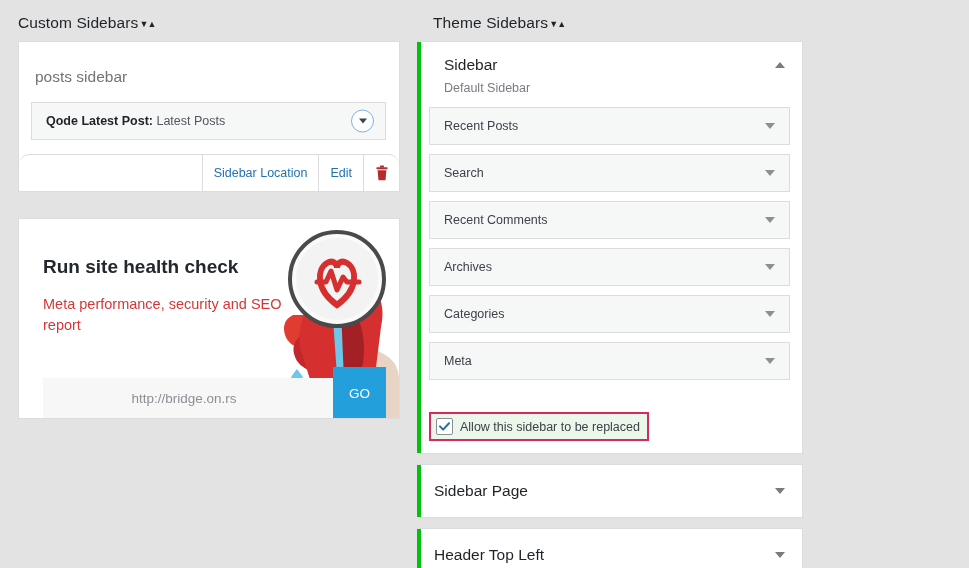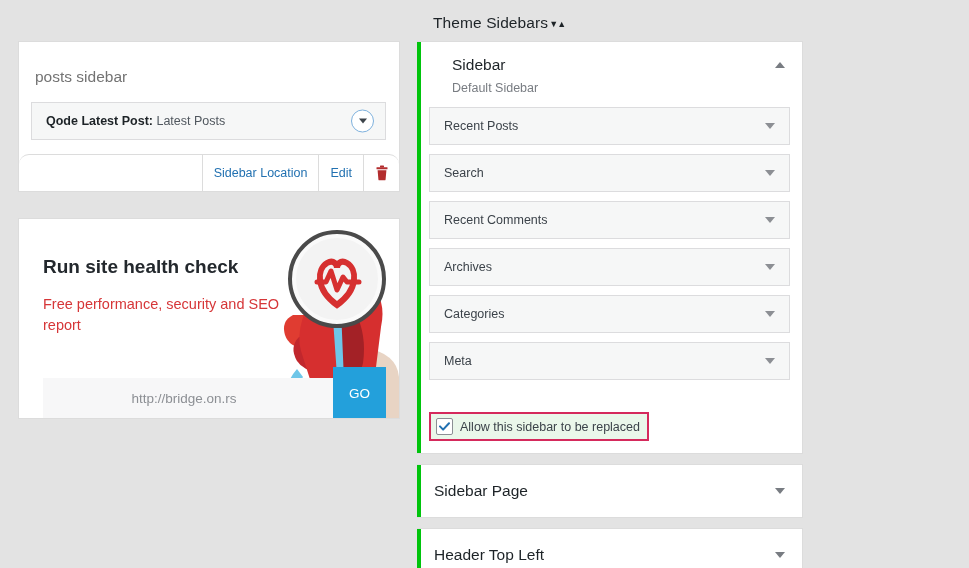--- a/index.html
+++ b/index.html
@@ -164,21 +164,21 @@
   }
   .theme-panel::before {
     content: "";
     position: absolute;
     left: 0; top: 0; bottom: 0;
     width: 4px;
     background: #00c40c;
   }
   .panel-head {
     position: relative;
-    padding: 14px 16px 12px 35px;
+    padding: 14px 16px 12px 27px;
     cursor: pointer;
   }
   .panel-head h3 {
     margin: 0;
     font-size: 15.5px;
     font-weight: normal;
     color: #1d2327;
   }
   .panel-head .desc {
     margin-top: 7px;
@@ -244,20 +244,23 @@
 
   .collapsed-head { padding: 17px 16px 17px 17px; }
   .collapsed-head h3 { font-size: 15.5px; font-weight: normal; color: #1d2327; margin: 0; }
   .collapsed-head .panel-chevron { top: 23px; }
 </style>
 </head>
 <body>
 
 <div class="page">
 
+  <div class="col-title" style="left:18px; top:13px;">
+    <span>Custom Sidebars</span><span class="tri-wrap"><span class="tri down">▼</span><span class="tri">▲</span></span>
+  </div>
 
   <div class="left-col">
 
     <div class="card sidebar-card">
       <div class="sidebar-card-title">posts sidebar</div>
 
       <div class="widget-list">
         <div class="widget-item">
           <span class="wtitle"><b>Qode Latest Post:</b><span class="light"> Latest Posts</span></span>
           <span class="circle-toggle">
@@ -292,21 +295,21 @@
         <path d="M96 92 q12 24 8 52 l-8 30 q-2 10 -10 12 l-4 -96 z" fill="#a32126"></path>
         <path d="M28 196 q-6 -28 10 -46 l6 8 q-12 16 -8 38 z" fill="#6ec6e8"></path>
         <circle cx="78" cy="60" r="47" fill="#fafafa" stroke="#4a4a4a" stroke-width="4"></circle>
         <circle cx="78" cy="60" r="41" fill="#f3f3f3"></circle>
         <path d="M78 86 C56 70 58 50 68 44 C75 40 78 46 78 49 C78 46 81 40 88 44 C98 50 100 70 78 86 Z" fill="none" stroke="#d62f2f" stroke-width="6"></path>
         <path d="M58 63 h9 l5 -11 l6 19 l6 -13 l4 5 h12" fill="none" stroke="#d62f2f" stroke-width="5" stroke-linejoin="round" stroke-linecap="round"></path>
       </svg>
 
       <div class="health-inner">
         <div class="health-title">Run site health check</div>
-        <div class="health-sub">Free performance, security and SEO report</div>
+        <div class="health-sub">Meta performance, security and SEO report</div>
       </div>
 
       <div class="health-form" style="position:absolute; left:24px; top:159px; z-index:4;">
         <input class="health-input" type="text" placeholder="http://bridge.on.rs" style="">
         <button class="go-btn">GO</button>
       </div>
     </div>
 
   </div>
 

